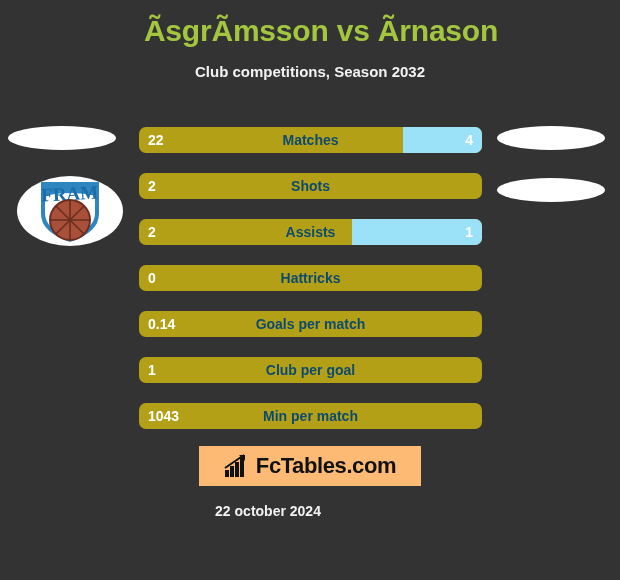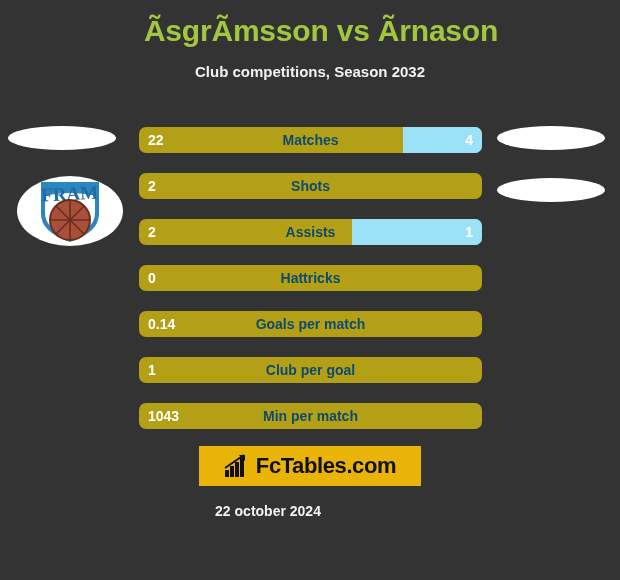--- a/index.html
+++ b/index.html
@@ -123,21 +123,21 @@
     z-index: 2;
   }
 
   
   .logo-box {
     position: absolute;
     left: 199px;
     top: 446px;
     width: 222px;
     height: 40px;
-    background: #eab308;
+    background: #fdba74;
     display: flex;
     align-items: center;
     justify-content: center;
     gap: 6px;
   }
   .logo-text {
     font-size: 22px;
     font-weight: bold;
     color: #111111;
     letter-spacing: -0.4px;

